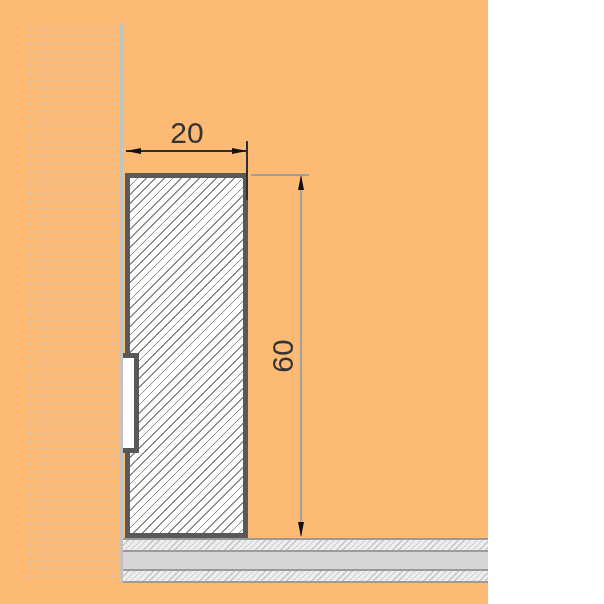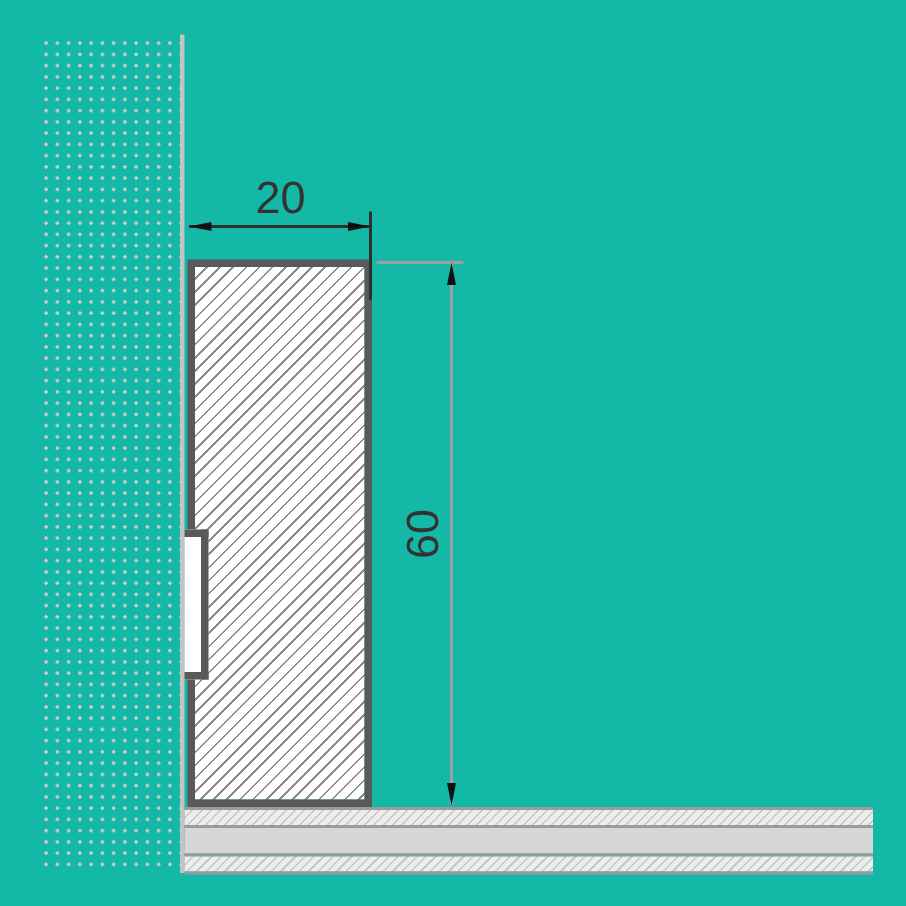--- a/index.html
+++ b/index.html
@@ -1,23 +1,23 @@
 <!DOCTYPE html>
 <html><head>
 <meta charset="utf-8">
 <style>
   * { box-sizing: border-box; margin: 0; padding: 0; }
   html, body { background: #ffffff; }
   body { font-family: "Liberation Sans", sans-serif; }
 
   .canvas {
     position: relative;
-    width: 604px;
+    width: 488px;
     height: 604px;
-    background: #14b8a6;
+    background: #fdba74;
     overflow: hidden;
   }
 
   
   .wall {
     position: absolute;
     left: 25px; top: 23px;
     width: 98px; height: 559px;
     border-right: 3px solid #c3c3c3;
     background-image: radial-gradient(circle, #c9c9c9 1px, rgba(0,0,0,0) 1.3px);

